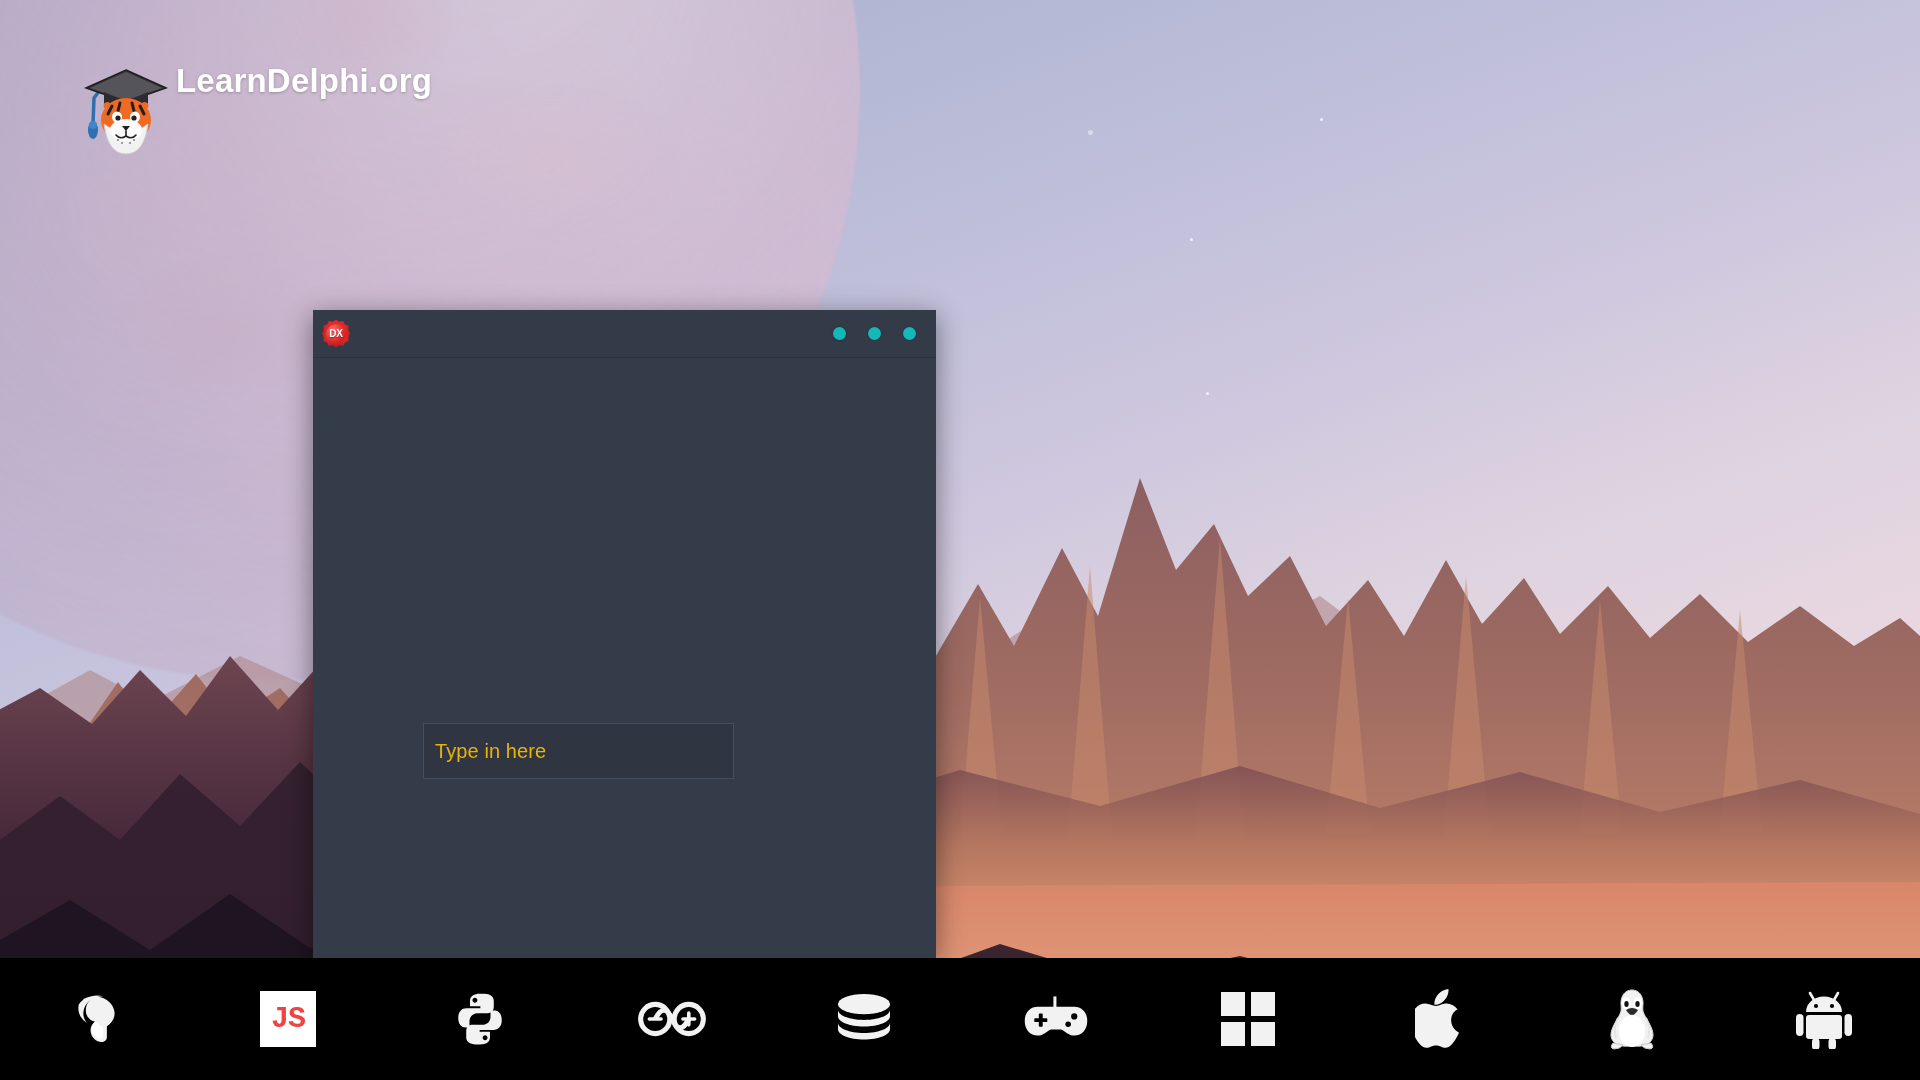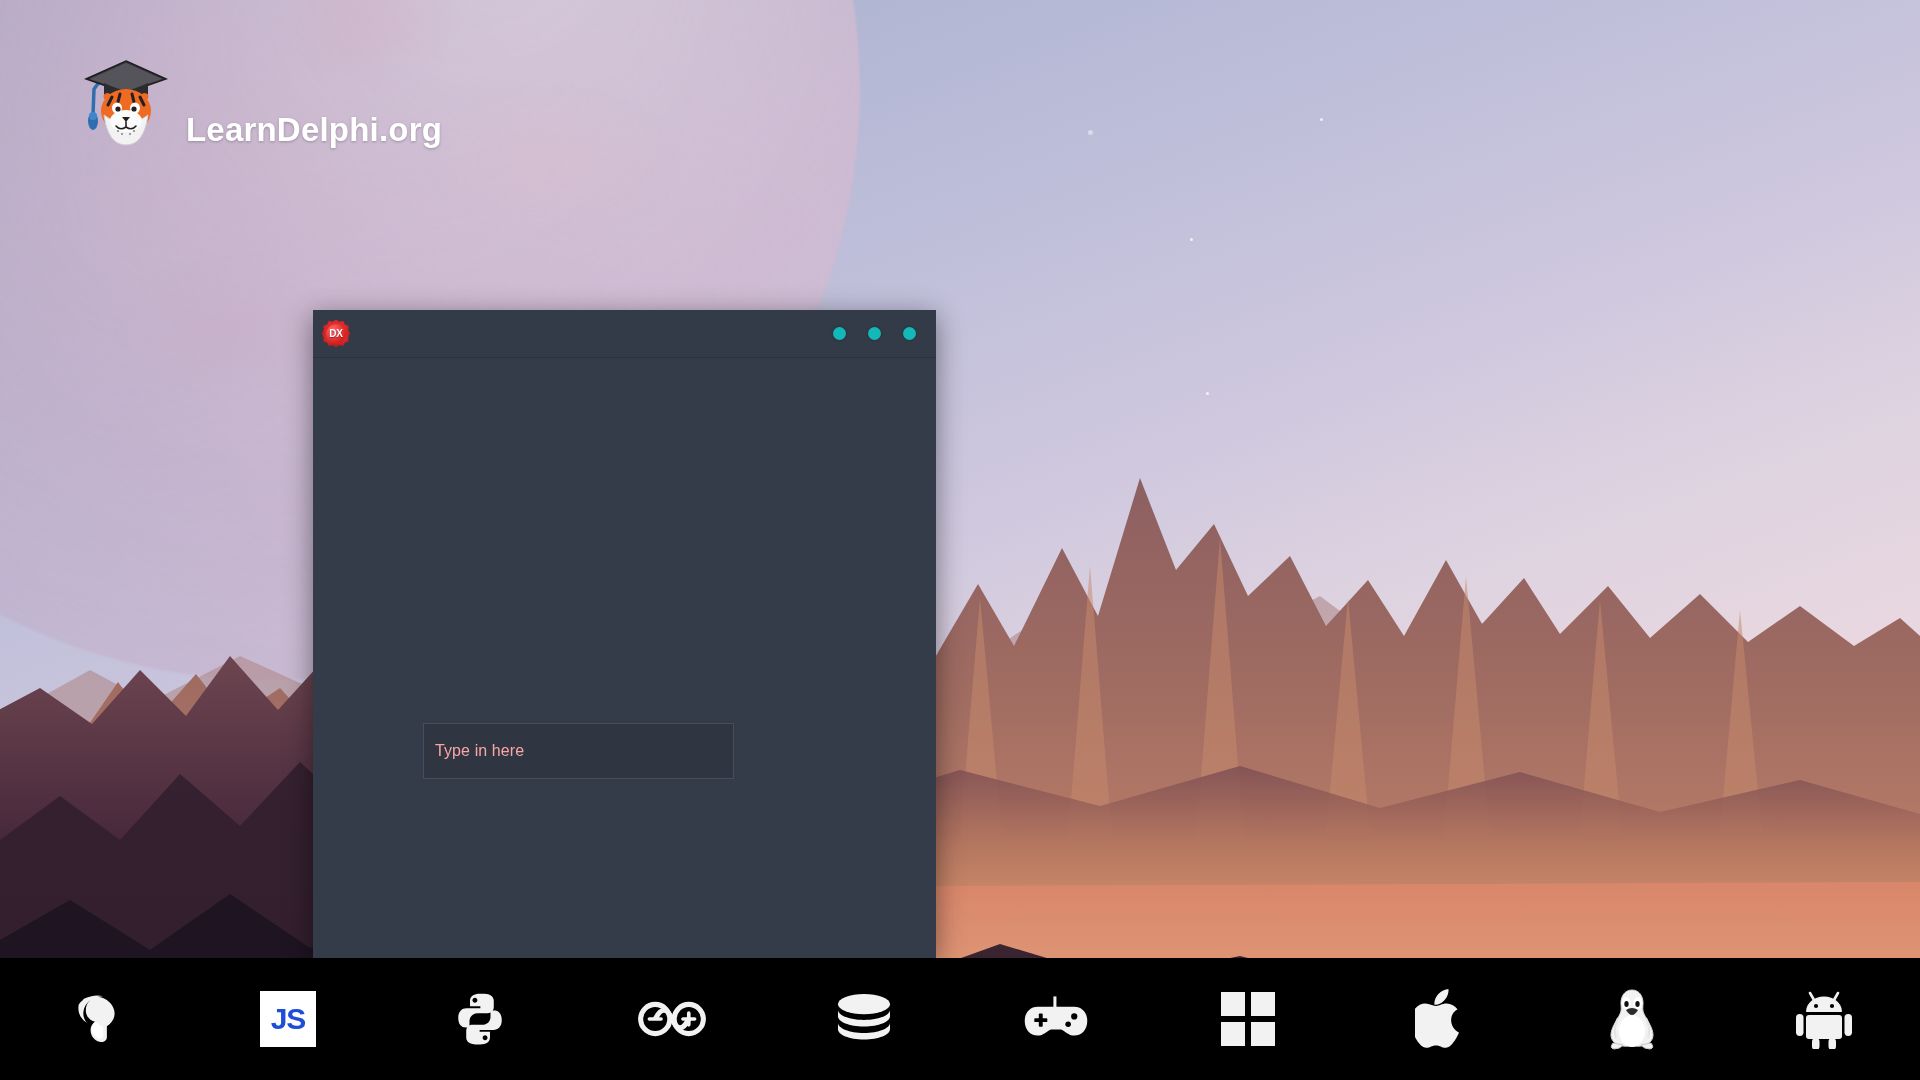--- a/index.html
+++ b/index.html
@@ -123,27 +123,27 @@
   #text-input {
     position:absolute;
     left:110px; top:365px;
     width:311px; height:56px;
     background:#2f3642;
     border:1px solid #464d5b;
     display:flex; align-items:center;
     padding-left:11px;
   }
   #text-input .ph {
-    color:#fca5a5; font-size:16px; letter-spacing:0.1px;
+    color:#eab308; font-size:20px; letter-spacing:0.1px;
   }
 
   
   #brand {
-    position:absolute; left:78px; top:53px;
-    display:flex; align-items:flex-end; gap:12px;
+    position:absolute; left:78px; top:62px;
+    display:flex; align-items:flex-start; gap:2px;
     z-index:5;
   }
   #brand-logo { width:96px; height:96px; position:relative; }
   #brand-text {
     color:#ffffff; font-size:33px; font-weight:bold;
     letter-spacing:0.2px;
     text-shadow:0 1px 3px rgba(0,0,0,0.25);
   }
 
   
@@ -158,22 +158,22 @@
     height:122px;
     display:flex; align-items:center; justify-content:center;
     cursor:pointer;
   }
   .task-item svg { display:block; }
   .js-tile {
     width:56px; height:56px; background:#ffffff;
     display:flex; align-items:center; justify-content:center;
   }
   .js-tile span {
-    color:#1d4ed8; font-size:30px; font-weight:bold;
-    font-family:Liberation Sans, sans-serif;
+    color:#ef4444; font-size:30px; font-weight:bold;
+    font-family:Liberation Mono, monospace;
     letter-spacing:-1px;
   }
 </style>
 </head>
 <body>
 
 <div id="screen">
 
   <div id="wallpaper">
     <div class="sky"></div>

